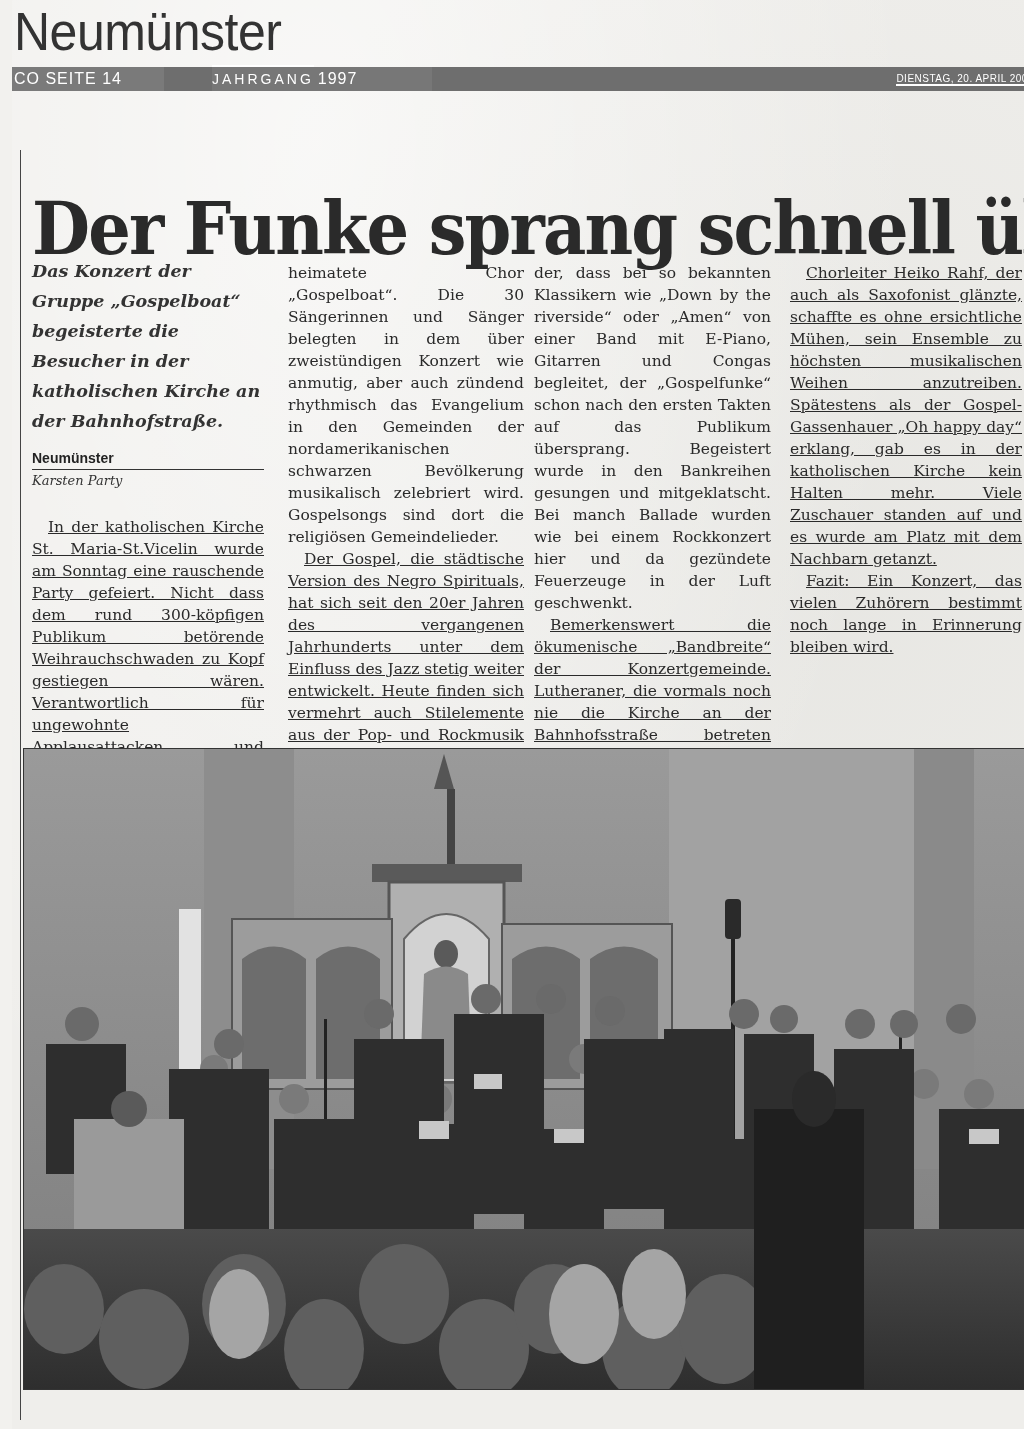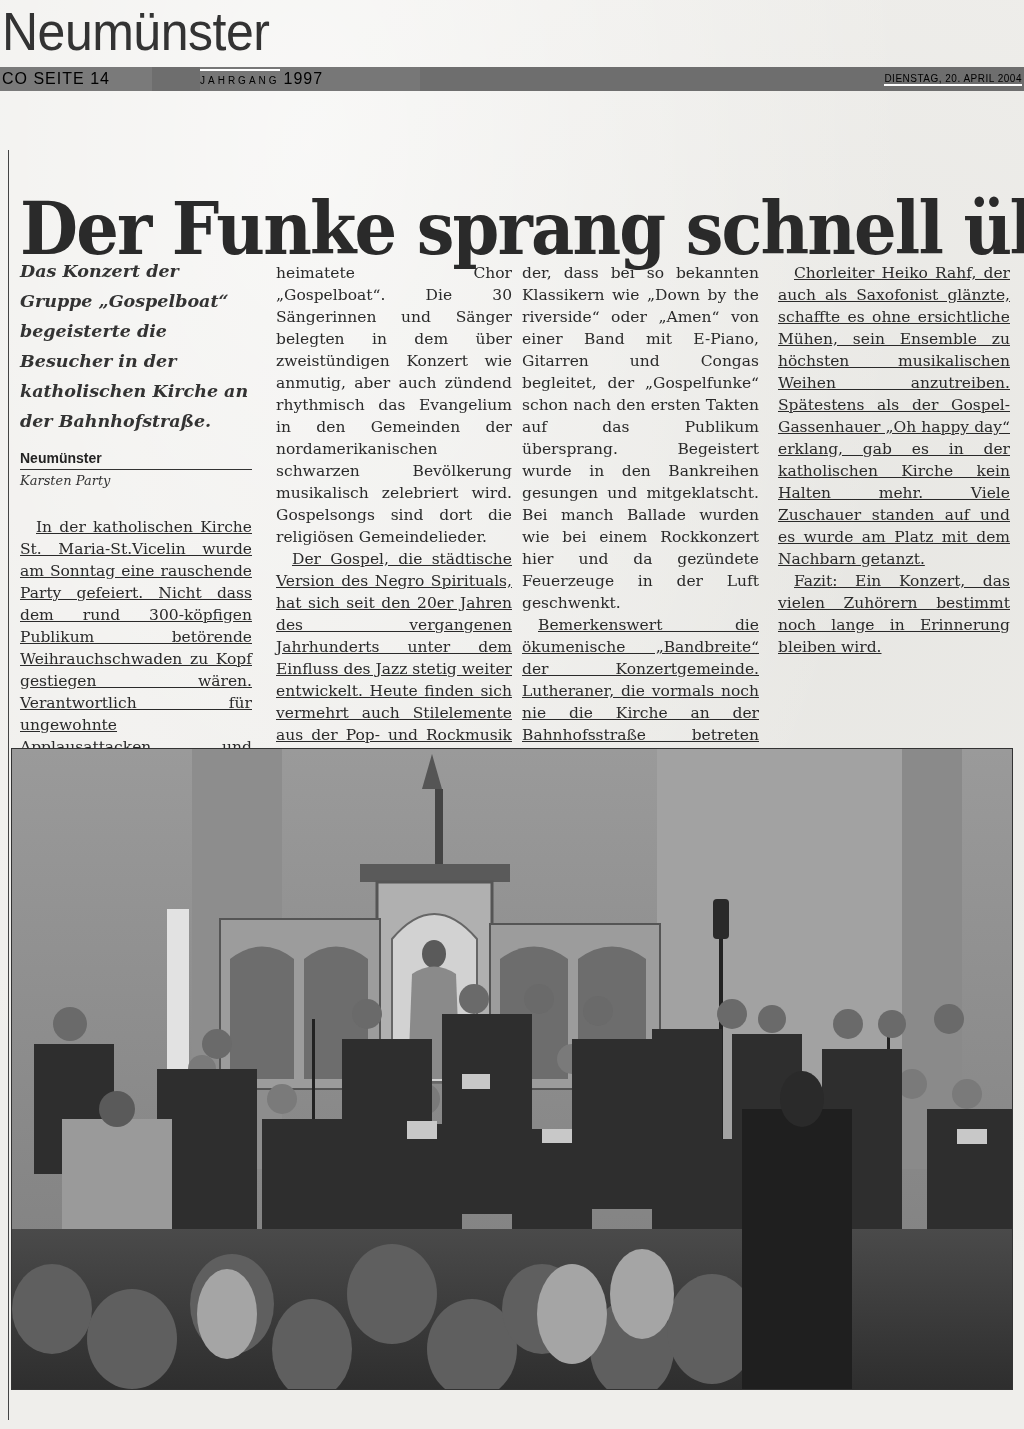--- a/index.html
+++ b/index.html
@@ -9,41 +9,42 @@
     font-family: "DejaVu Serif", serif;
     color: #2a2a2a;
     position: relative;
   }
   .page {
     position: absolute; inset: 0;
     background:
       radial-gradient(ellipse at 30% 10%, rgba(255,255,255,0.6), rgba(0,0,0,0) 60%),
       radial-gradient(ellipse at 80% 40%, rgba(220,220,215,0.4), rgba(0,0,0,0) 60%),
       #efeeeb;
+    margin-left: 12px;
   }
   .city-title {
     position: absolute; left: 2px; top: 0px;
     font-family: "Liberation Sans", sans-serif;
     font-size: 50px; font-weight: normal; color: #333;
     letter-spacing: -0.5px;
     transform: scaleY(1.08); transform-origin: top left;
   }
   .header-bar {
     position: absolute; left: 0; top: 67px; width: 1024px; height: 24px;
     background: #6e6e6e;
   }
   .hb-seg {
     position: absolute; top: 0; height: 24px;
     font-family: "Liberation Sans", sans-serif;
-    font-size: 16px; color: #000000; line-height: 24px;
+    font-size: 16px; color: #ffffff; line-height: 24px;
     letter-spacing: 1px;
   }
   .hb-seite { left: 0; width: 150px; background: #7a7a7a; padding-left: 2px; }
   .hb-jahr { left: 200px; width: 220px; background: #777; }
-  .hb-jahr .jahr-label { border-top: 2px solid #fff; padding-top: 4px; font-size: 10px; letter-spacing: 3px; }
+  .hb-jahr .jahr-label { border-top: 2px solid #fff; padding-top: 4px; font-size: 14px; letter-spacing: 3px; }
   .hb-jahr .jahr-year { font-size: 16px; margin-left: 4px; }
   .hb-date { right: 2px; font-size: 10px; letter-spacing: 0.5px; }
   .hb-date span { border-bottom: 2px solid #fff; }
 
   .left-rule {
     position: absolute; left: 8px; top: 150px; width: 1px; height: 1270px; background: #444;
   }
   .headline {
     position: absolute; left: 20px; top: 138px; width: 990px;
     font-family: "DejaVu Serif", serif;

